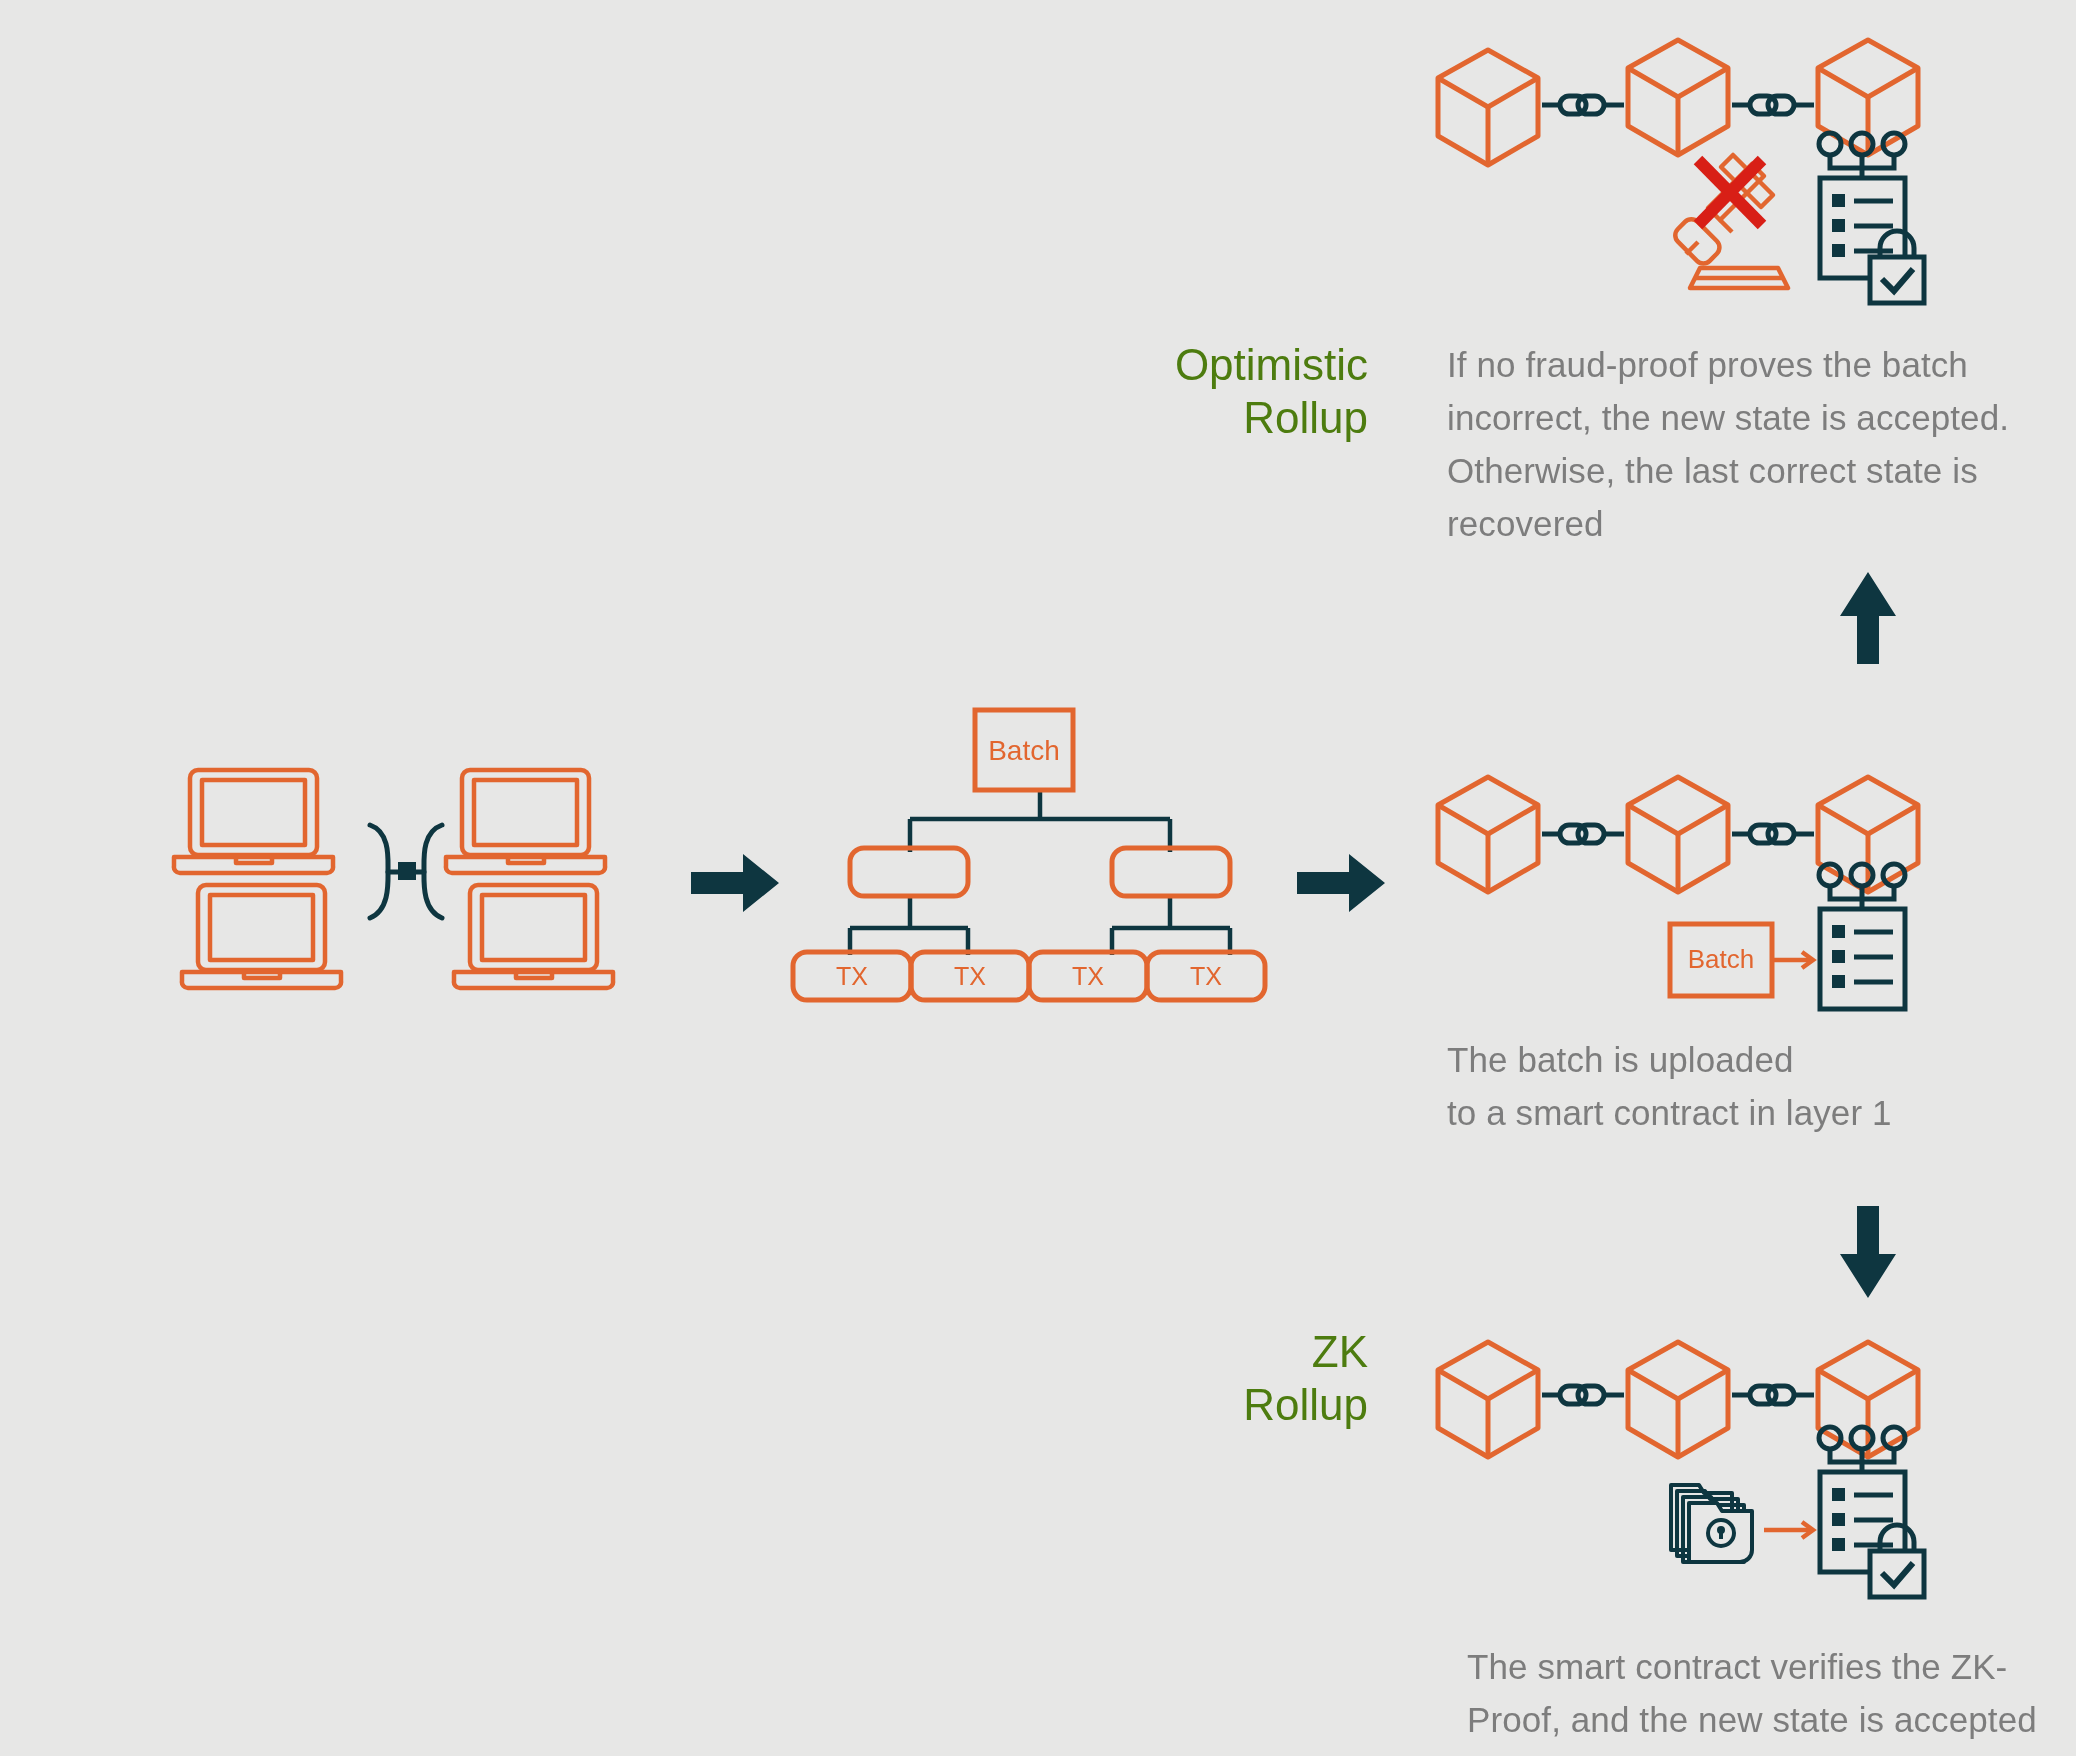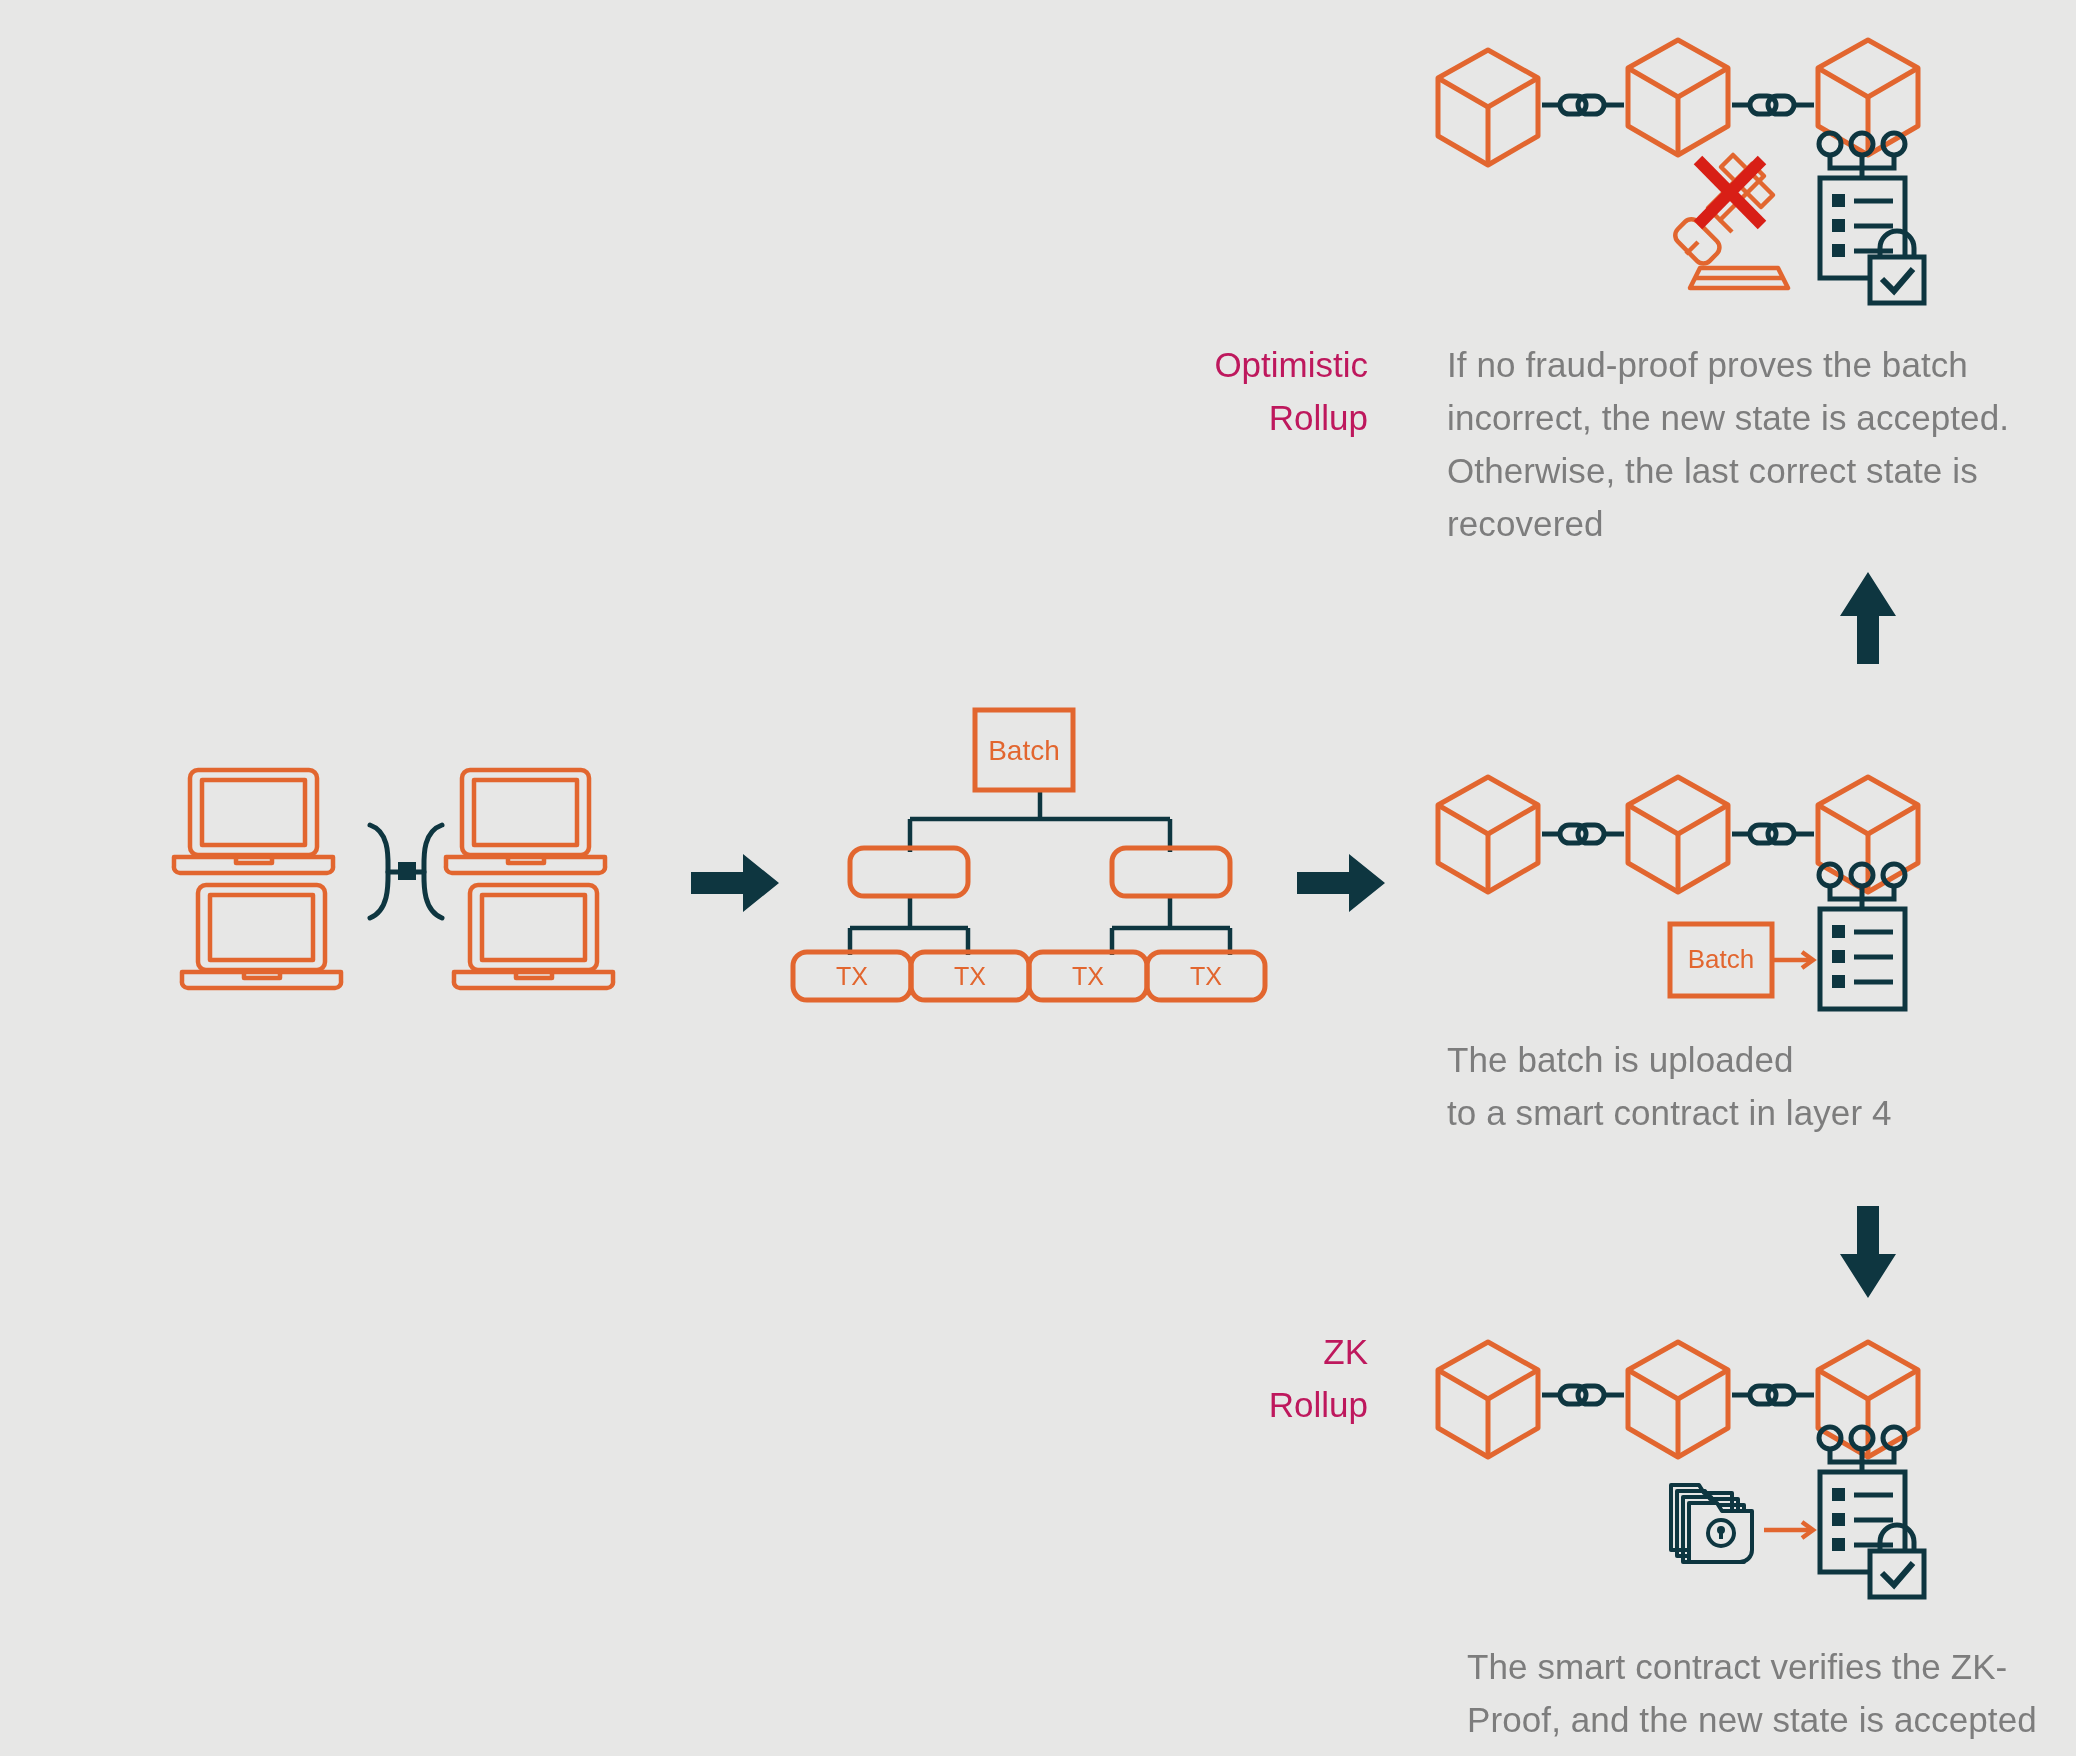--- a/index.html
+++ b/index.html
@@ -13,22 +13,22 @@
   .abs{position:absolute;}
 
   .caption{
     color:#7d7d7d;
     font-size:35px;
     line-height:53px;
     letter-spacing:.1px;
     white-space:pre-line;
   }
   .rolllabel{
-    color:#be185d;
-    font-size:35px;
+    color:#4d7c0f;
+    font-size:44px;
     line-height:53px;
     text-align:right;
     white-space:pre-line;
   }
   svg{display:block;overflow:visible;}
 </style>
 </head>
 <body>
 
 <div class="canvas">
@@ -264,21 +264,21 @@
       <rect x="240" y="159" width="102" height="72" fill="none" stroke="#e2662f" stroke-width="5"></rect>
       <text x="291" y="203" text-anchor="middle" fill="#e2662f" font-size="26" font-family="Liberation Sans, sans-serif">Batch</text>
       <g stroke="#e2662f" stroke-width="4.5" fill="none">
         <path d="M344 195 L382 195"></path>
         <path d="M372 187 L383 195 L372 203"></path>
       </g>
     </svg>
   </div>
 
   <div class="abs caption" style="left:1447px;top:1033px;width:520px;">The batch is uploaded
-to a smart contract in layer 4</div>
+to a smart contract in layer 1</div>
 
   <div class="abs" style="left:1838px;top:1206px;">
     <svg width="60" height="92" viewBox="0 0 60 92">
       <path d="M30 92 L58 48 L41 48 L41 0 L19 0 L19 48 L2 48 Z" fill="#0e3640"></path>
     </svg>
   </div>
 
   <div class="abs rolllabel" style="left:1100px;top:1325px;width:268px;">ZK
 Rollup</div>
 

